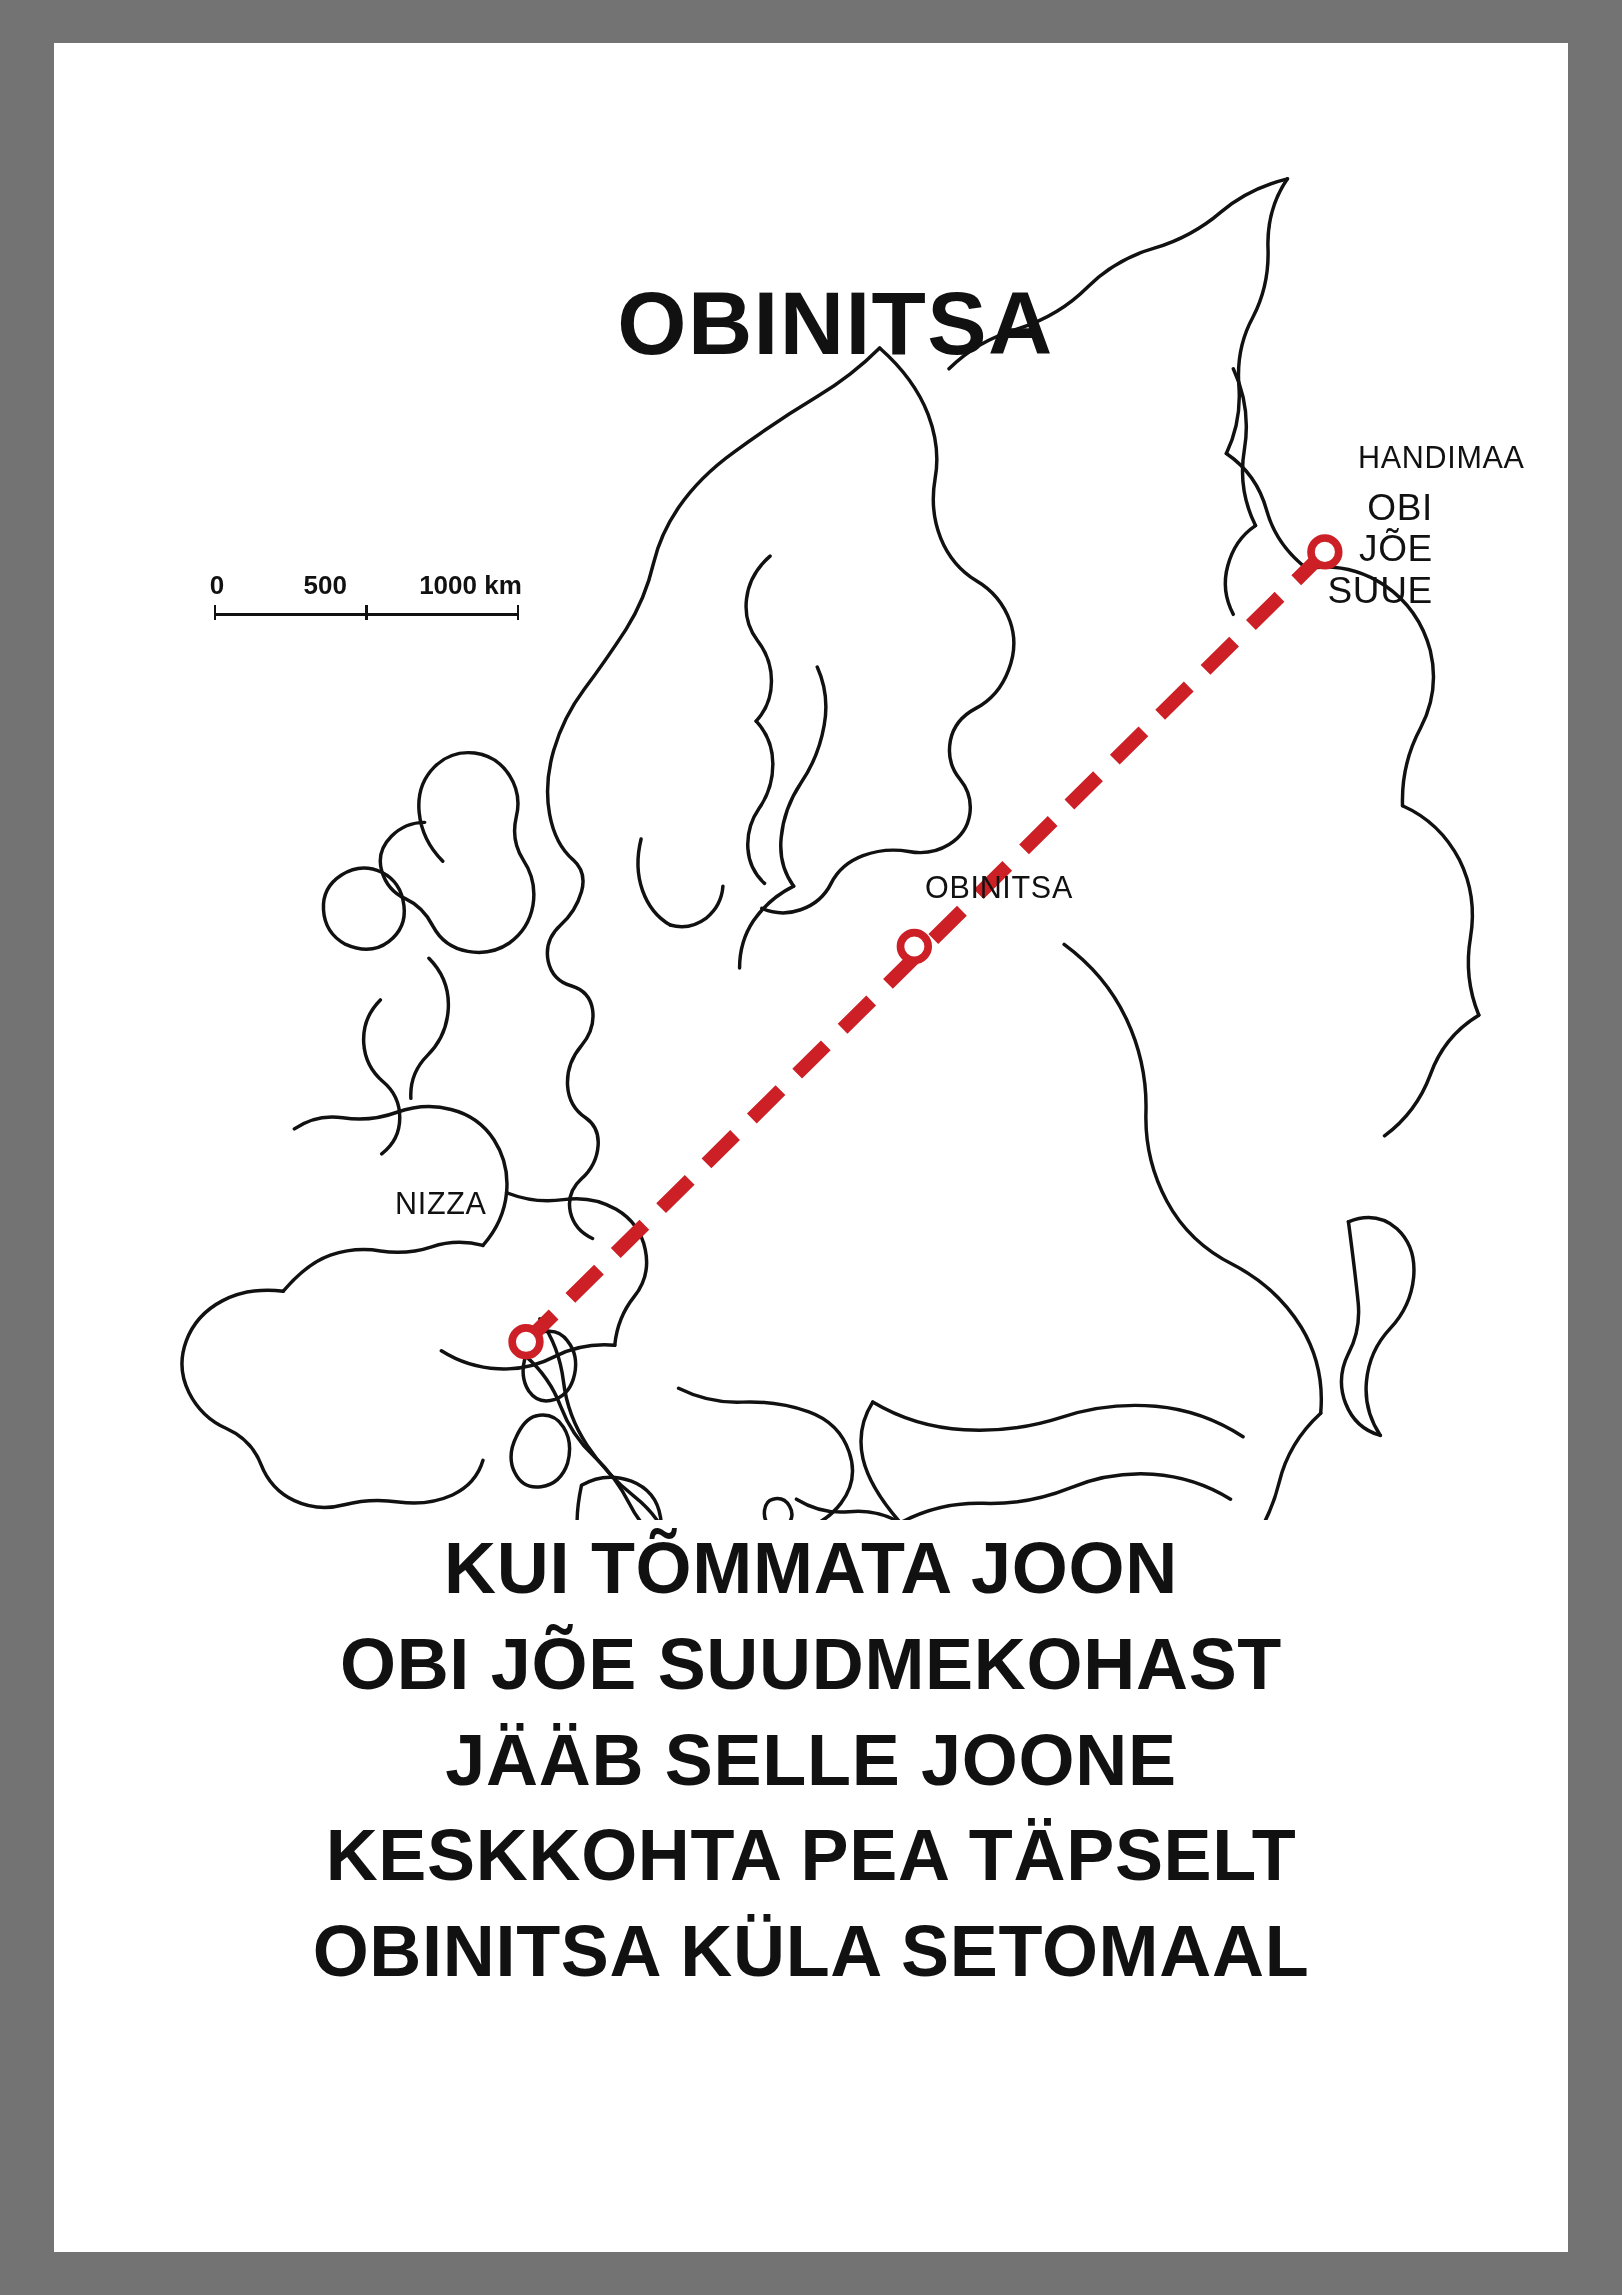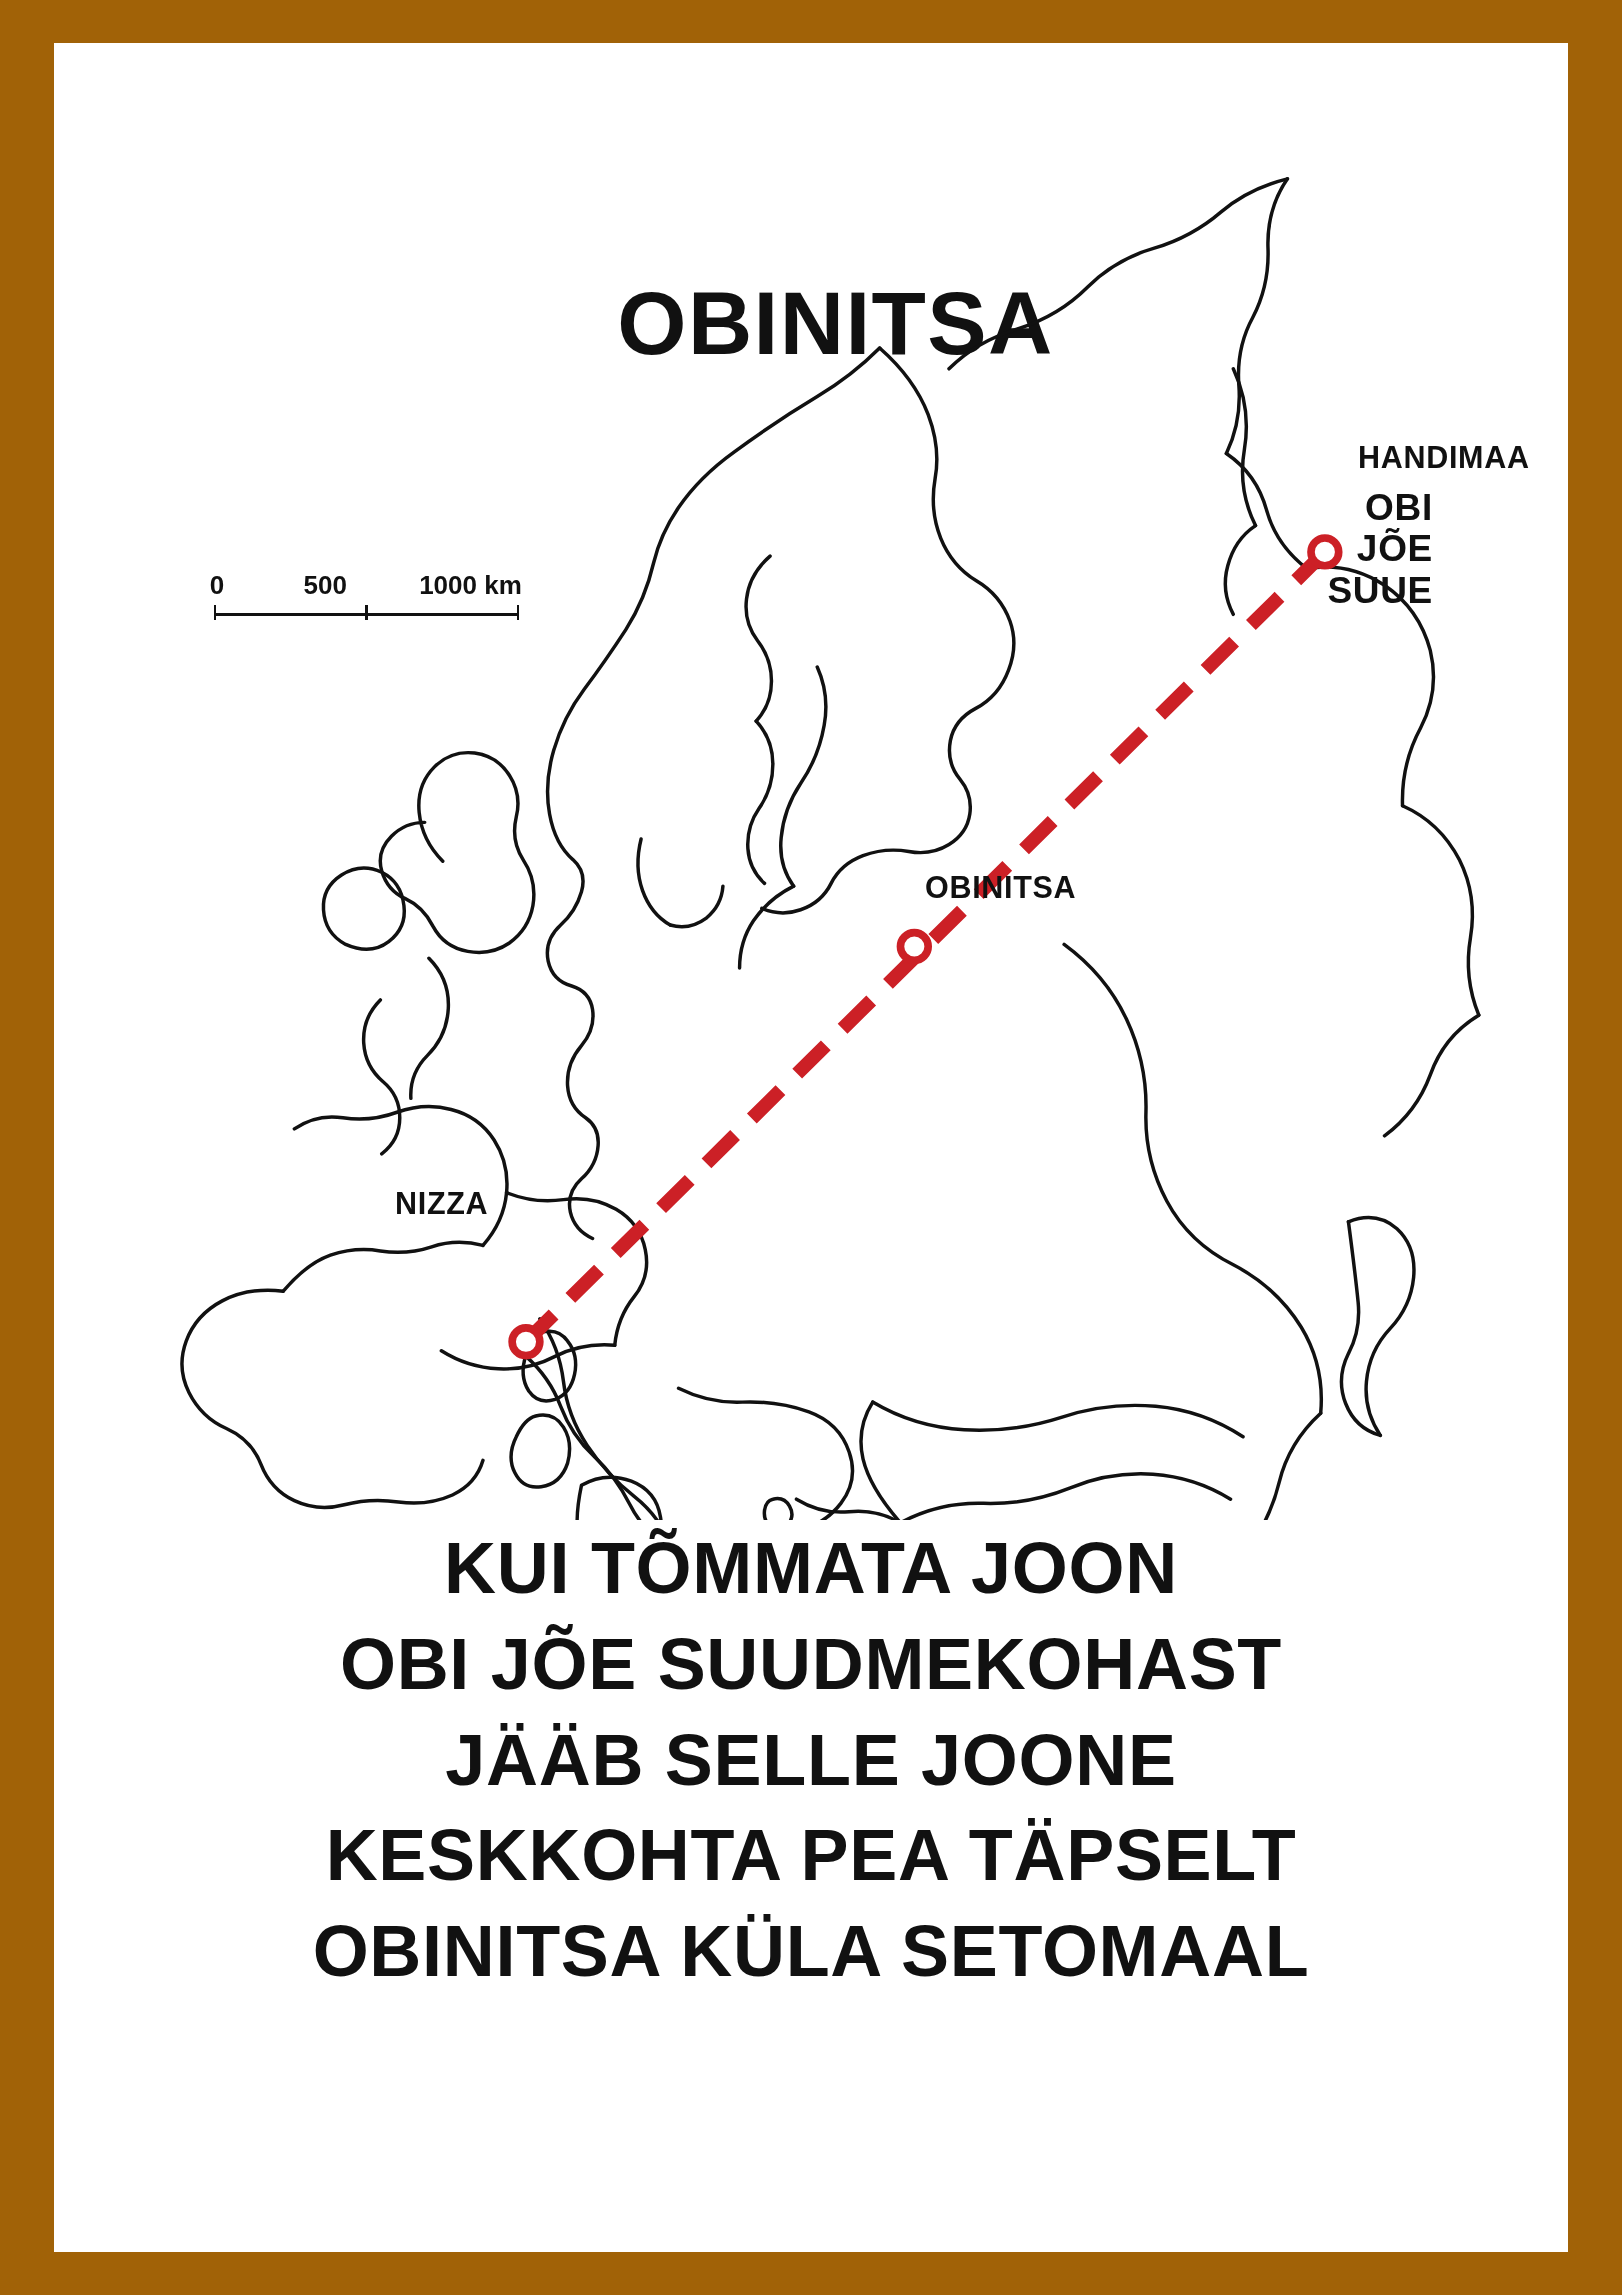--- a/index.html
+++ b/index.html
@@ -5,21 +5,21 @@
   html, body {
     margin: 0;
     padding: 0;
     background: #a8a8a8;
     font-family: "Liberation Sans", sans-serif;
   }
   #poster {
     position: relative;
     width: 1623px;
     height: 2295px;
-    background: #a16207;
+    background: #737373;
     box-sizing: border-box;
     overflow: hidden;
   }
   #sheet {
     position: absolute;
     left: 54px;
     top: 43px;
     width: 1514px;
     height: 2209px;
     background: #ffffff;
@@ -85,21 +85,21 @@
     left: 50%;
     top: 0;
     bottom: 0;
     width: 2.8px;
     background: #111;
     margin-left: -1.4px;
   }
   .citylabel {
     position: absolute;
     font-size: 30.5px;
-    font-weight: bold;
+    font-weight: normal;
     color: #111;
     letter-spacing: 0.7px;
     white-space: nowrap;
   }
   #label-handimaa { left: 1304px; top: 397px; }
   #label-obijoesuue {
     left: 1226px; top: 444px;
     font-size: 37px;
     line-height: 1.12;
     text-align: right;

